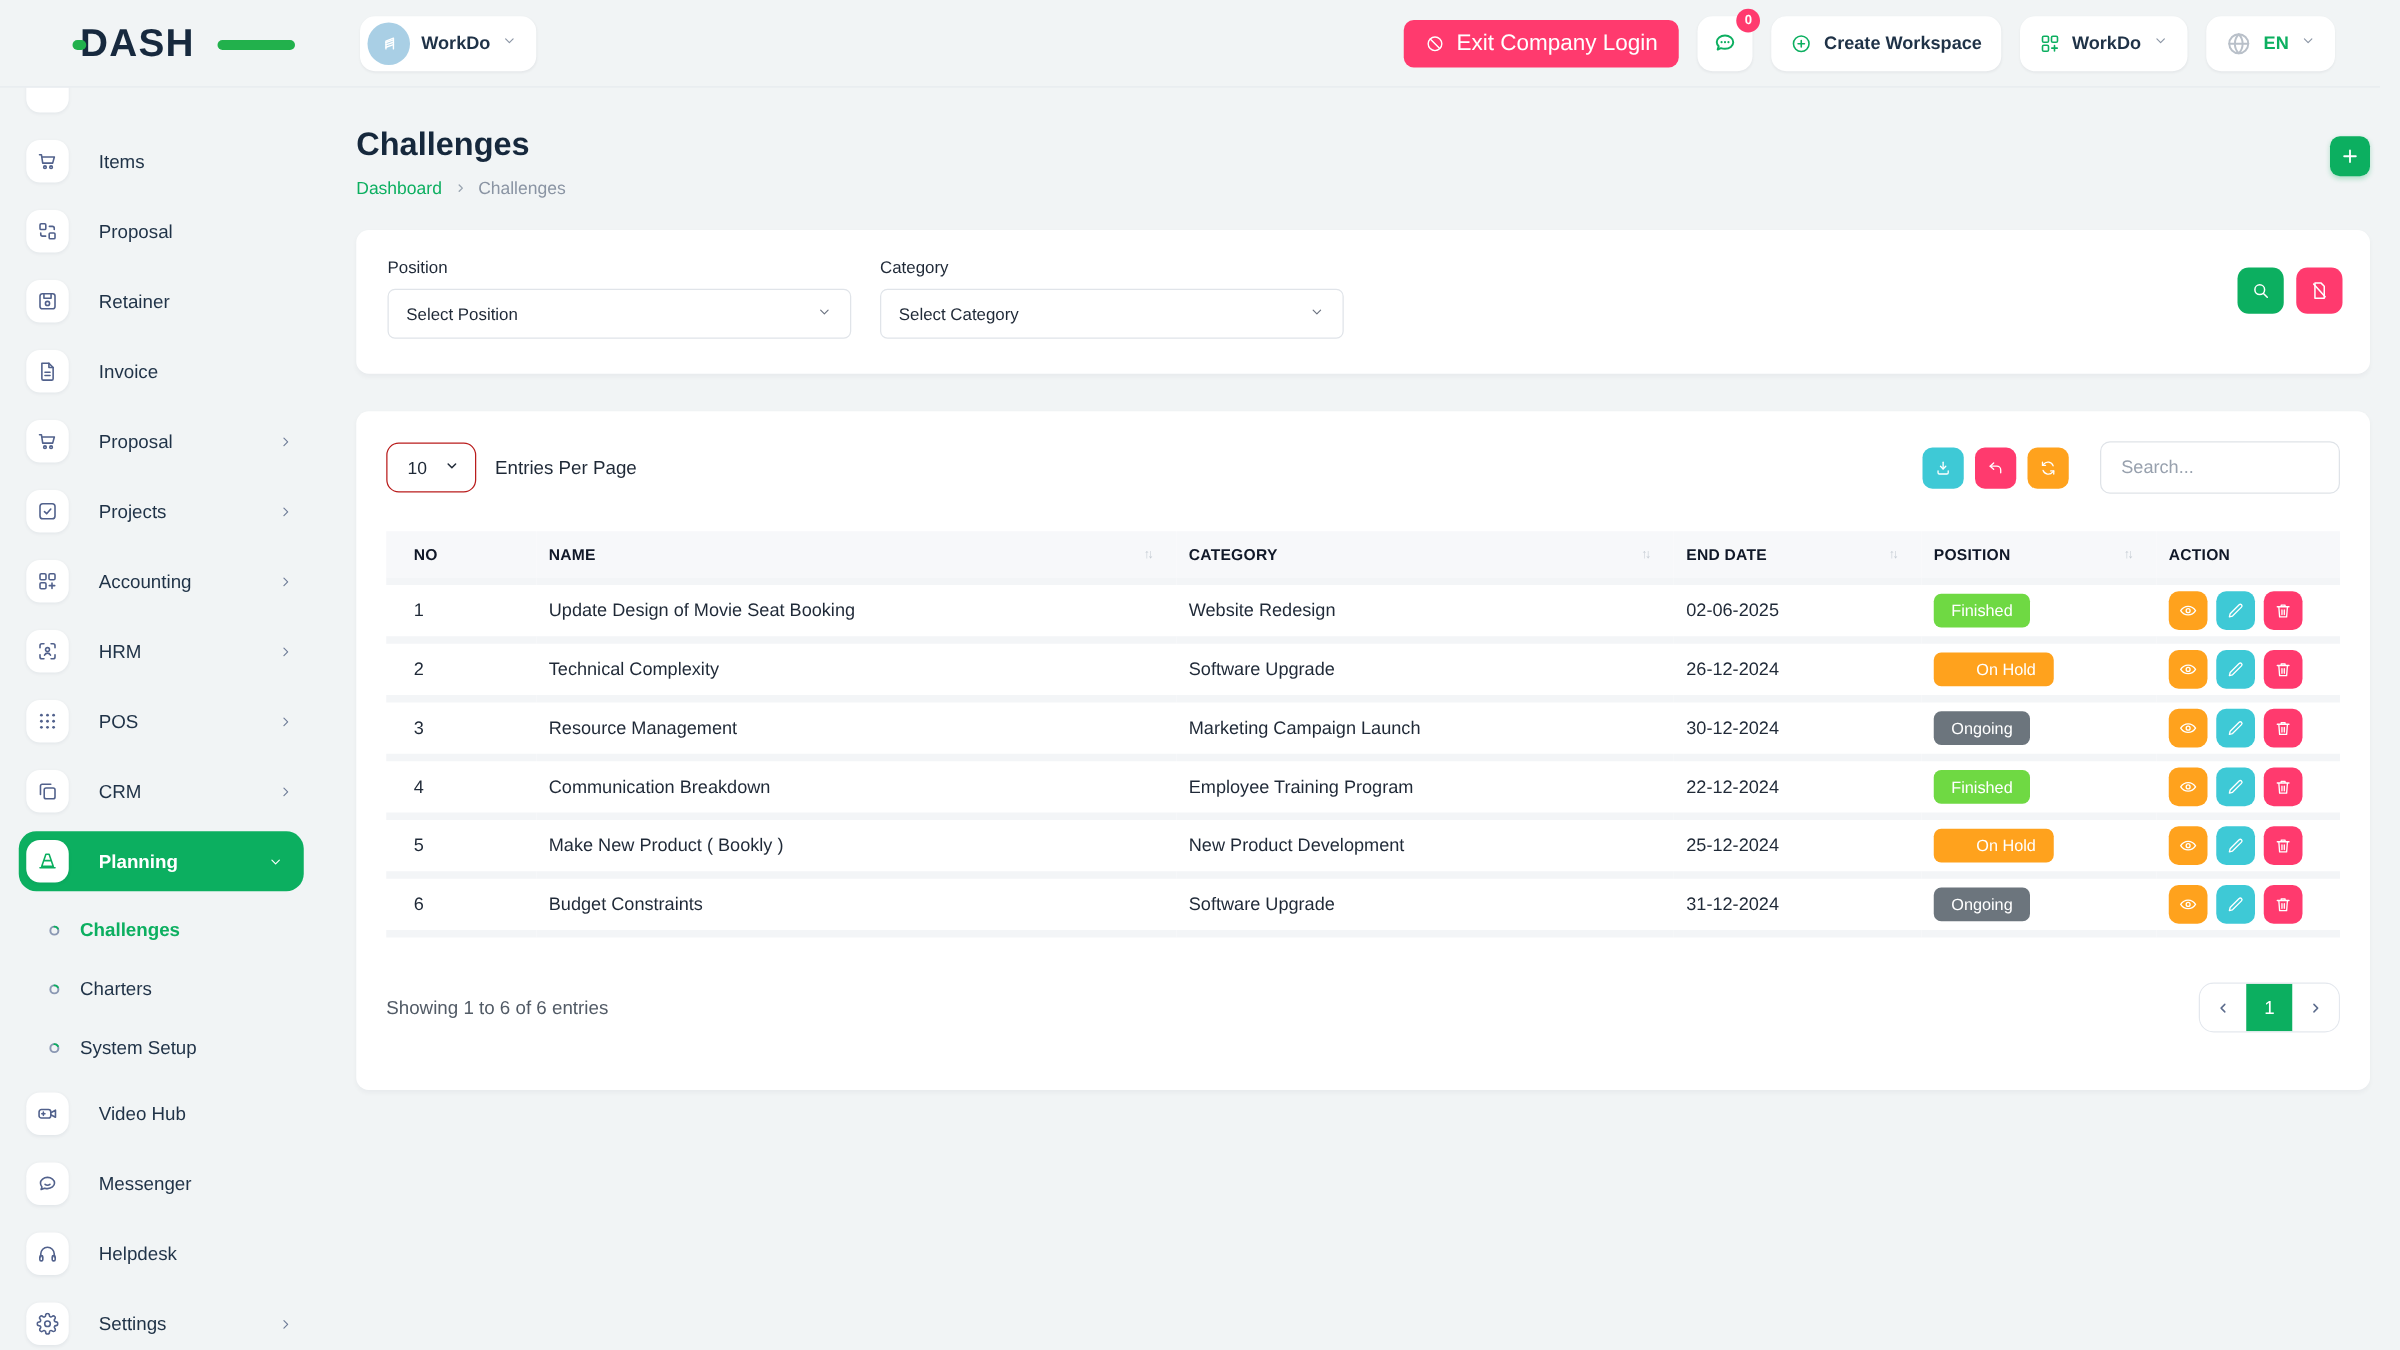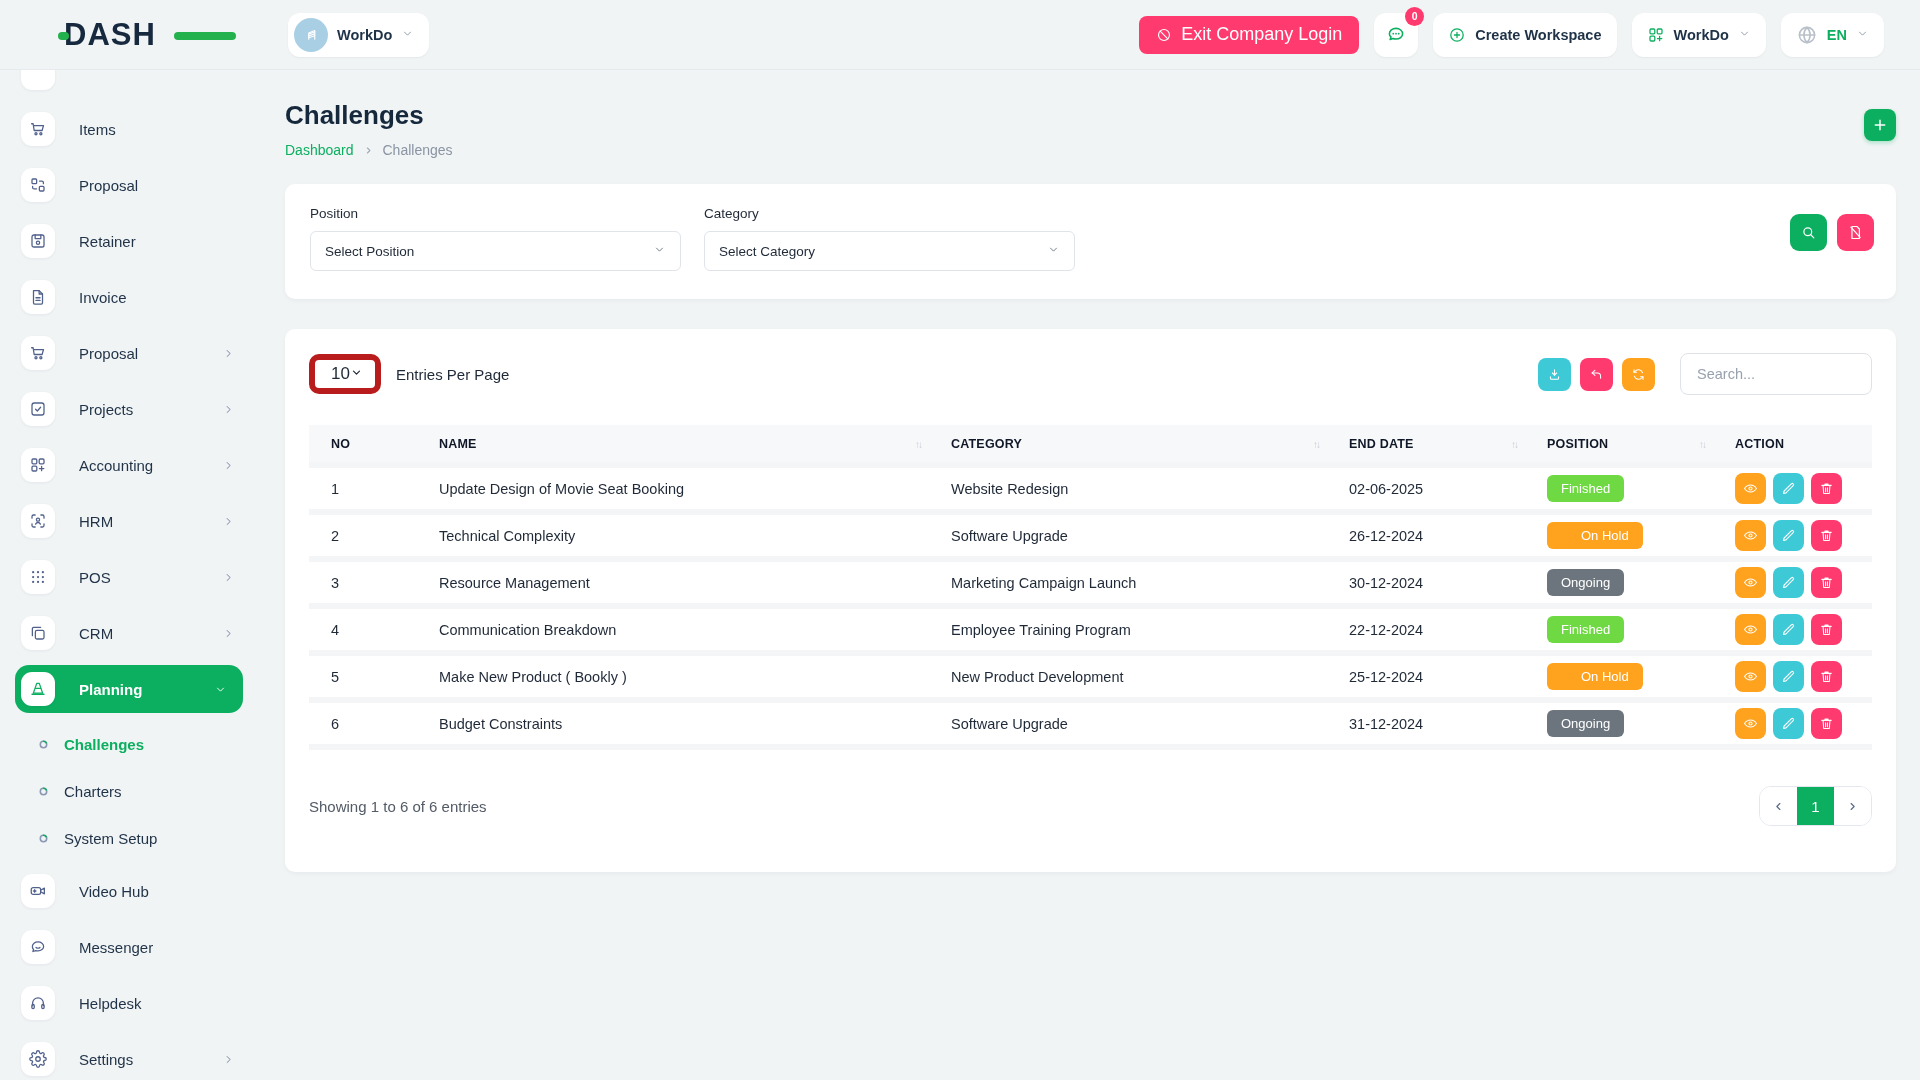--- a/index.html
+++ b/index.html
@@ -9,21 +9,21 @@
     font-family: "Liberation Sans", "DejaVu Sans", sans-serif;
     color: #1f2937;
     position: relative;
   }
   svg.ic { width: 18px; height: 18px; fill: none; stroke: currentColor; stroke-width: 1.7; stroke-linecap: round; stroke-linejoin: round; flex: none; }
   svg.ic-sm { width: 13px; height: 13px; }
   svg.ic-lg { width: 22px; height: 22px; }
 
   
   .header {
-    position: absolute; top: 0; left: 0; right: 0; height: 70px;
+    position: absolute; top: 0; left: 0; right: 16px; height: 70px;
     display: flex; align-items: center;
     padding: 0 36px 0 64px;
     background: #f1f4f5;
     border-bottom: 1px solid #e6eaee;
     z-index: 20;
   }
   .logo { position: relative; width: 128px; height: 34px; display: flex; align-items: center; cursor: pointer; }
   .logo-text { font-size: 31px; font-weight: 800; color: #17293e; letter-spacing: 1px; line-height: 1; }
   .logo-bar { position: absolute; right: -44px; top: 14px; width: 62px; height: 8px; border-radius: 4px; background: #22b14c; }
   .logo-dot { position: absolute; left: -6px; top: 14px; width: 11px; height: 8px; border-radius: 4px; background: #22b14c; }
@@ -100,23 +100,23 @@
   }
   .select .chev { color: #6b7280; }
   .filter-actions { margin-left: auto; display: flex; gap: 10px; margin-bottom: 20px; }
   .icon-btn { width: 37px; height: 37px; border: none; border-radius: 9px; color: #fff; display: flex; align-items: center; justify-content: center; cursor: pointer; }
   .btn-search { background: #0caf60; }
   .btn-clear { background: #ff3a6e; }
 
   .table-card { margin-top: 30px; padding: 24px 24px 46px; }
   .toolbar { display: flex; align-items: center; }
   .entries-select {
-    width: 72px; height: 40px; border: 6px solid #b91c1c; border-radius: 10px; background: #fff;
+    width: 72px; height: 40px; border: 1px solid #b91c1c; border-radius: 10px; background: #fff;
     display: flex; align-items: center; justify-content: space-between; padding: 0 12px 0 16px;
-    font-size: 17px; color: #1f2937; cursor: pointer;
+    font-size: 14px; color: #1f2937; cursor: pointer;
   }
   .entries-label { margin-left: 15px; font-size: 15px; font-weight: 500; color: #1f2937; }
   .toolbar-right { margin-left: auto; display: flex; align-items: center; gap: 9px; }
   .tool-btn { width: 33px; height: 33px; border: none; border-radius: 8px; color: #fff; display: flex; align-items: center; justify-content: center; cursor: pointer; }
   .btn-export { background: #3ec9d6; }
   .btn-reset { background: #ff3a6e; }
   .btn-refresh { background: #ffa21d; }
   .search-input {
     margin-left: 16px; width: 192px; height: 42px; border: 1px solid #dfe3e8; border-radius: 8px;
     padding: 0 16px; font-size: 14.5px; font-family: inherit; color: #be185d; outline: none; background: #fff;

